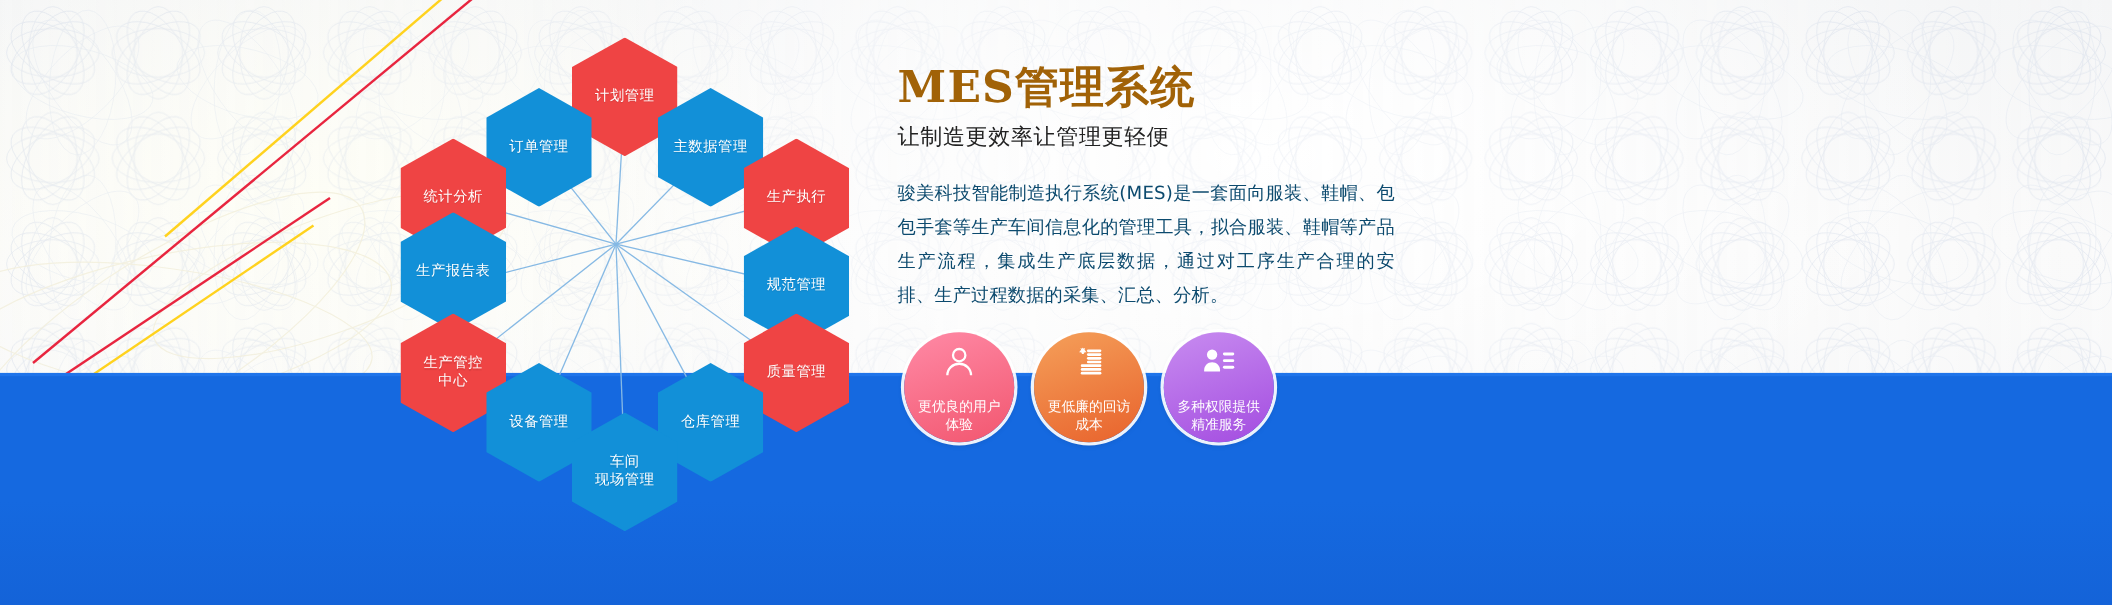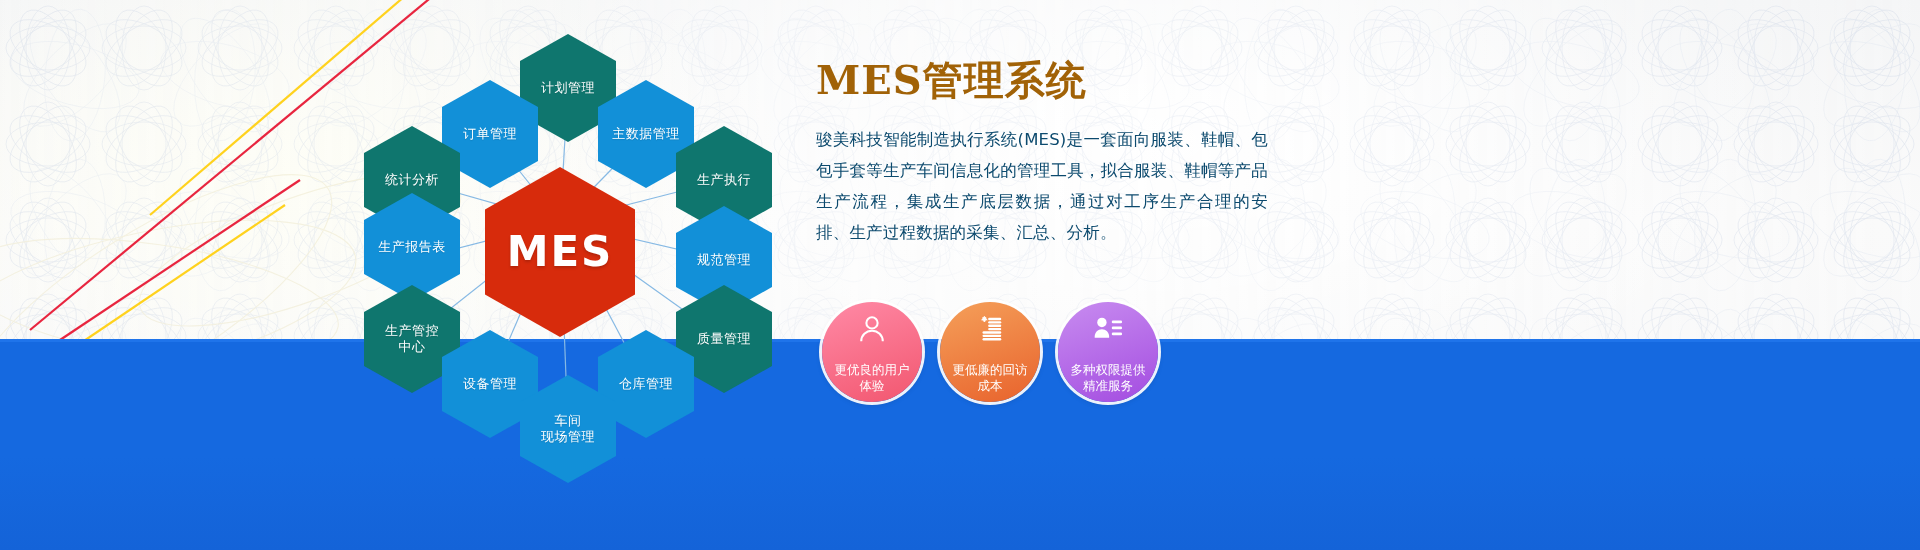--- a/index.html
+++ b/index.html
@@ -35,21 +35,21 @@
   #hexwrap { position:absolute; left:330px; top:22px; width:460px; height:400px; }
   .hex {
     position:absolute;
     width:96px; height:108px;
     clip-path:polygon(50% 0%, 100% 25%, 100% 75%, 50% 100%, 0% 75%, 0% 25%);
     display:flex; align-items:center; justify-content:center; text-align:center;
     color:#fff; font-size:13px; line-height:1.25; letter-spacing:.5px;
     font-family:"DejaVu Sans","Liberation Sans",sans-serif;
     text-shadow:0 1px 1px rgba(0,0,0,.12);
   }
-  .hex.green { background:#0f766e; }
+  .hex.green { background:#ef4444; }
   .hex.blue  { background:#1290d8; }
   .hex.center{
     background:#d72b0c; width:150px; height:170px;
     font-size:42px; font-weight:bold; letter-spacing:2px;
     text-shadow:0 2px 3px rgba(0,0,0,.18);
   }
 
   
   #copy { position:absolute; left:816px; top:58px; width:1060px; }
   .title {
@@ -193,25 +193,25 @@
           <span style="white-space: pre-line;">设备管理</span>
         </div>
         <div class="hex blue" style="left: 268px; top: 308px;">
           <span style="white-space: pre-line;">仓库管理</span>
         </div>
         <div class="hex blue" style="left: 190px; top: 353px;">
           <span style="white-space: pre-line;">车间
 现场管理</span>
         </div>
       </div>
-    <div class="hex center" style="left:155px; top:145px;">MES</div>
   </div>
 
   <div id="copy">
     <h1 class="title">MES管理系统</h1>
+    <div class="subtitle">让制造更效率让管理更轻便</div>
     <p class="para">骏美科技智能制造执行系统(MES)是一套面向服装、鞋帽、包包手套等生产车间信息化的管理工具，拟合服装、鞋帽等产品生产流程，集成生产底层数据，通过对工序生产合理的安 排、生产过程数据的采集、汇总、分析。</p>
   </div>
 
   <div id="badges">
       <div class="badge b2 two-line">
         <span class="bi"><svg viewBox="0 0 32 32" fill="none" stroke="#fff" stroke-width="2.2">
             <circle cx="16" cy="9.5" r="6"></circle>
             <path d="M4.5 29c0-6.2 5.1-11.2 11.5-11.2S27.5 22.8 27.5 29"></path>
           </svg></span>
         <span class="bl" style="white-space: pre-line;">更优良的用户

